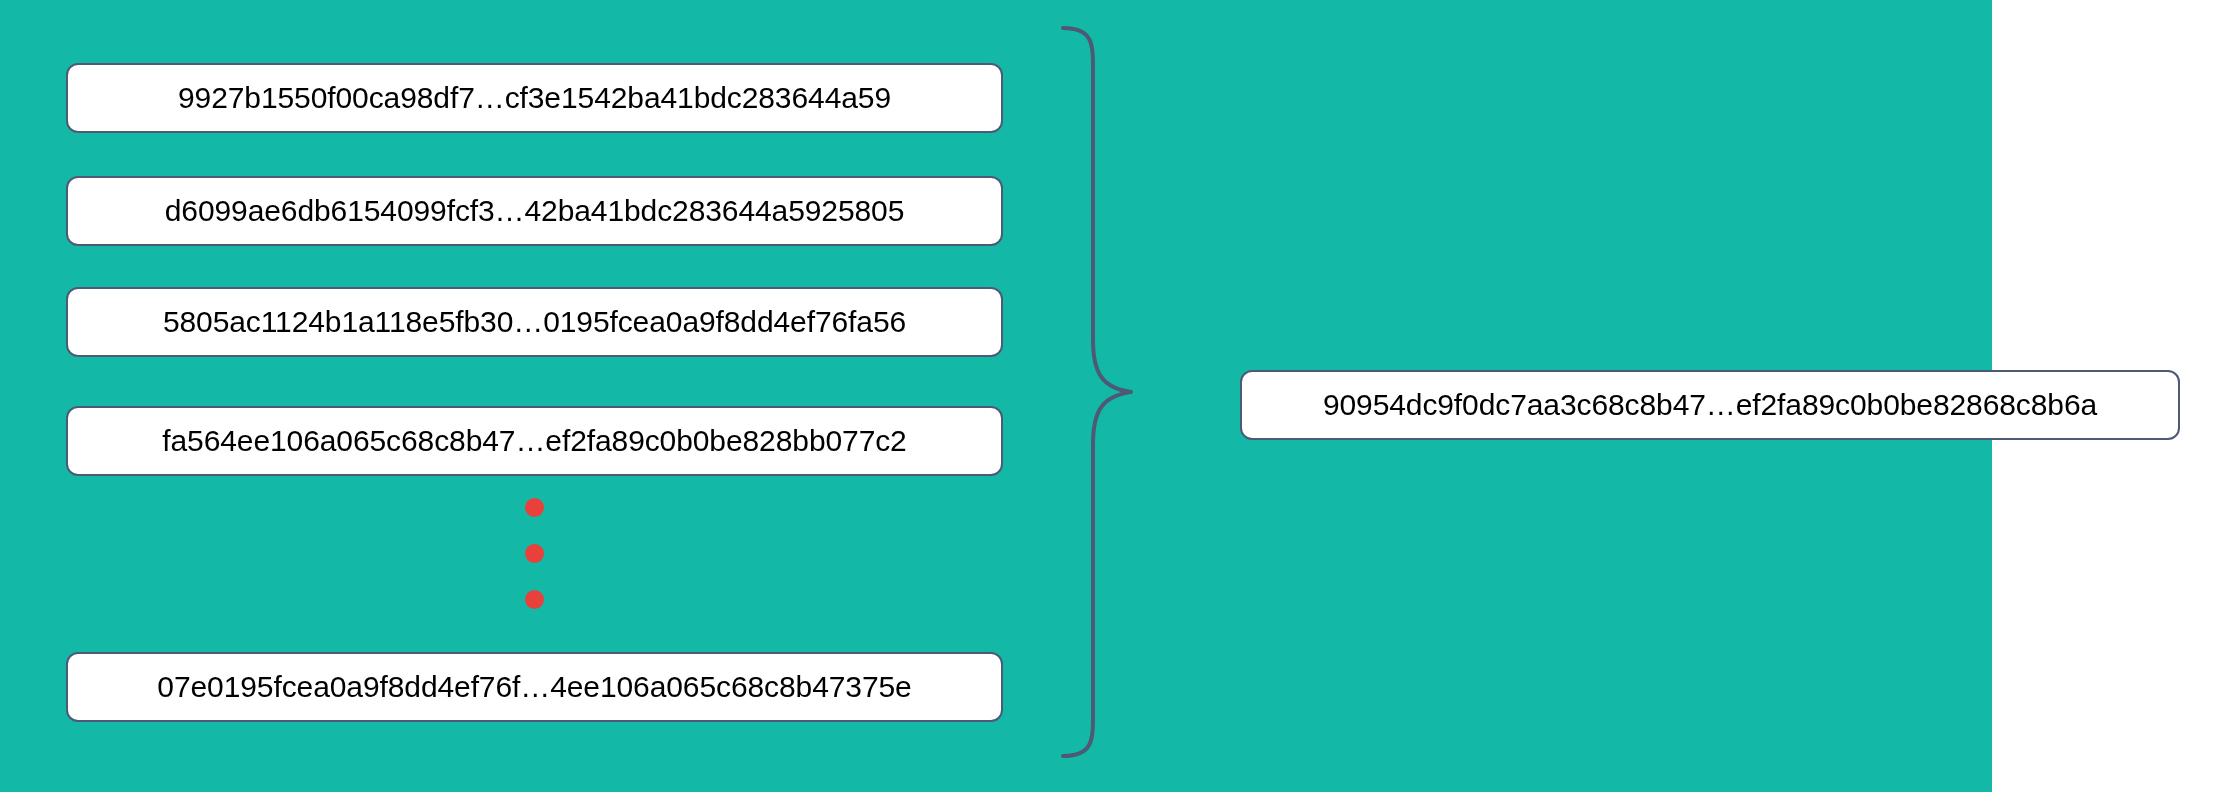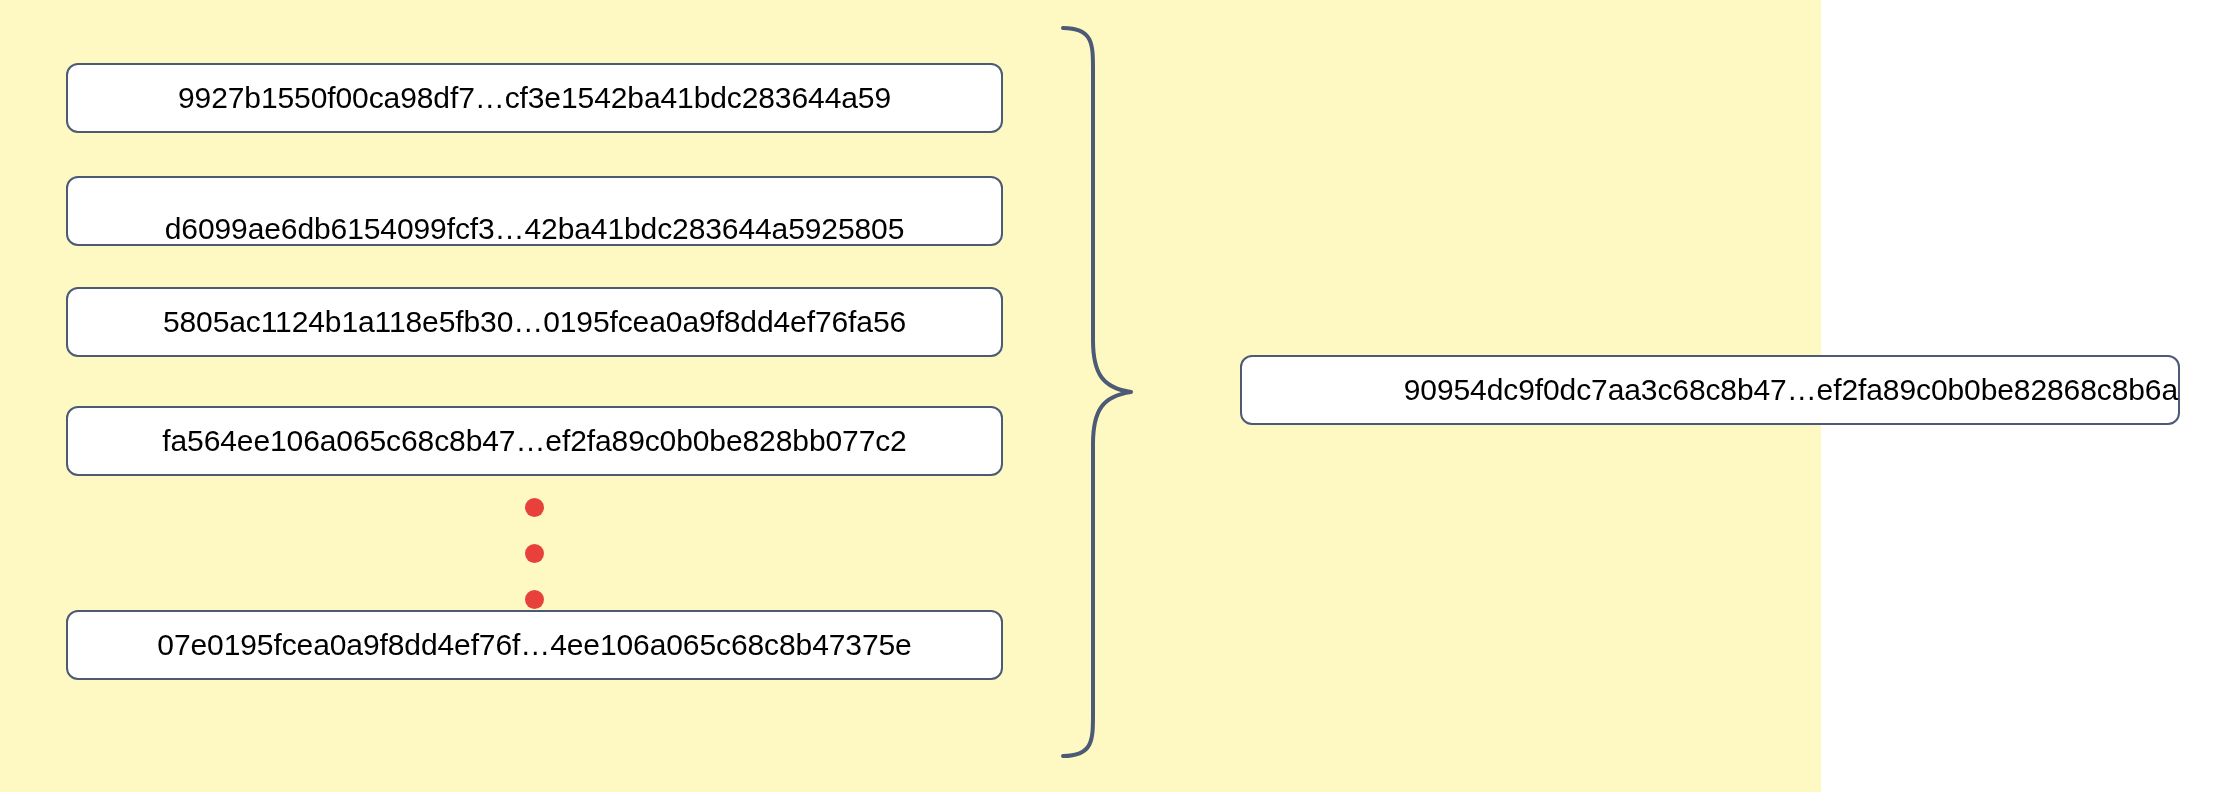--- a/index.html
+++ b/index.html
@@ -11,23 +11,23 @@
   body {
     font-family: "Liberation Sans", sans-serif;
     width: 2220px;
     height: 792px;
     overflow: hidden;
     position: relative;
   }
 
   #canvas {
     position: relative;
-    width: 1821px;
+    width: 1992px;
     height: 792px;
-    background: #fef9c3;
+    background: #14b8a6;
   }
 
   
   .hash-box {
     position: absolute;
     box-sizing: border-box;
     height: 70px;
     border: 2.2px solid #4c5a76;
     border-radius: 12px;
     background: #ffffff;
@@ -43,24 +43,24 @@
     letter-spacing: -0.1px;
     white-space: nowrap;
   }
 
   .left-col .hash-box {
     left: 66px;
     width: 937px;
   }
 
   #leaf-0 { top: 63px; }
-  #leaf-1 { top: 176px; align-items: flex-end; }
+  #leaf-1 { top: 176px; }
   #leaf-2 { top: 287px; text-align: right; }
   #leaf-3 { top: 406px; }
-  #leaf-last { top: 610px; text-align: center; }
+  #leaf-last { top: 652px; text-align: center; }
 
   
   #ellipsis {
     position: absolute;
     left: 0;
     top: 498px;
     width: 1069px;
     display: flex;
     flex-direction: column;
     align-items: center;
@@ -80,23 +80,22 @@
     top: 22px;
     width: 100px;
     height: 740px;
   }
   #brace svg { display: block; }
 
   
   #root-box {
     position: absolute;
     left: 1240px;
-    top: 355px;
+    top: 370px;
     width: 940px;
-    justify-content: flex-end;
   }
 
 </style>
 </head>
 <body>
 
 <div id="canvas">
 
   <div class="left-col">
 

